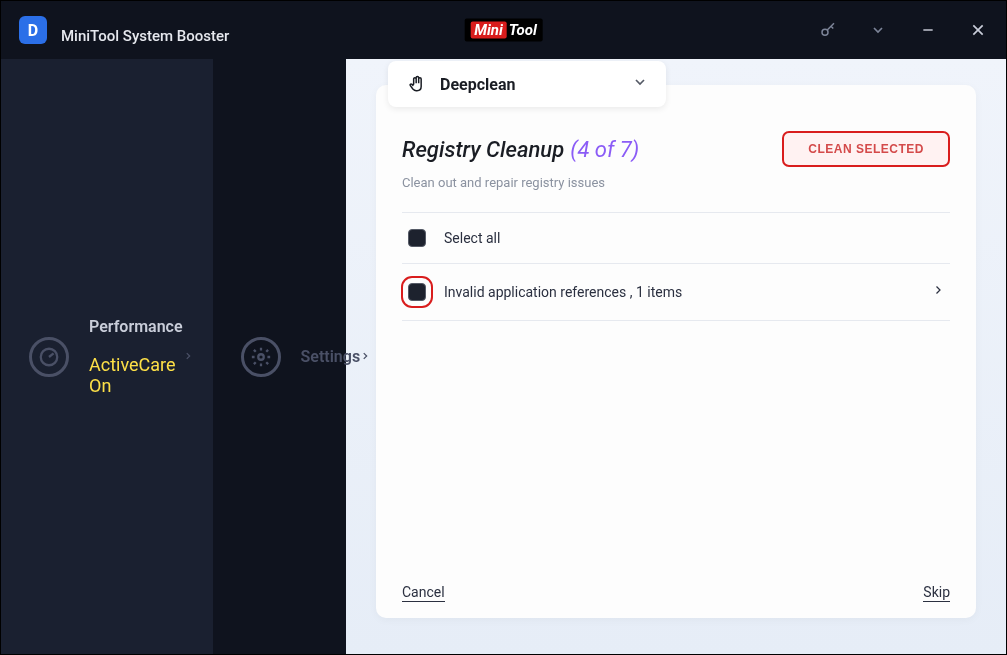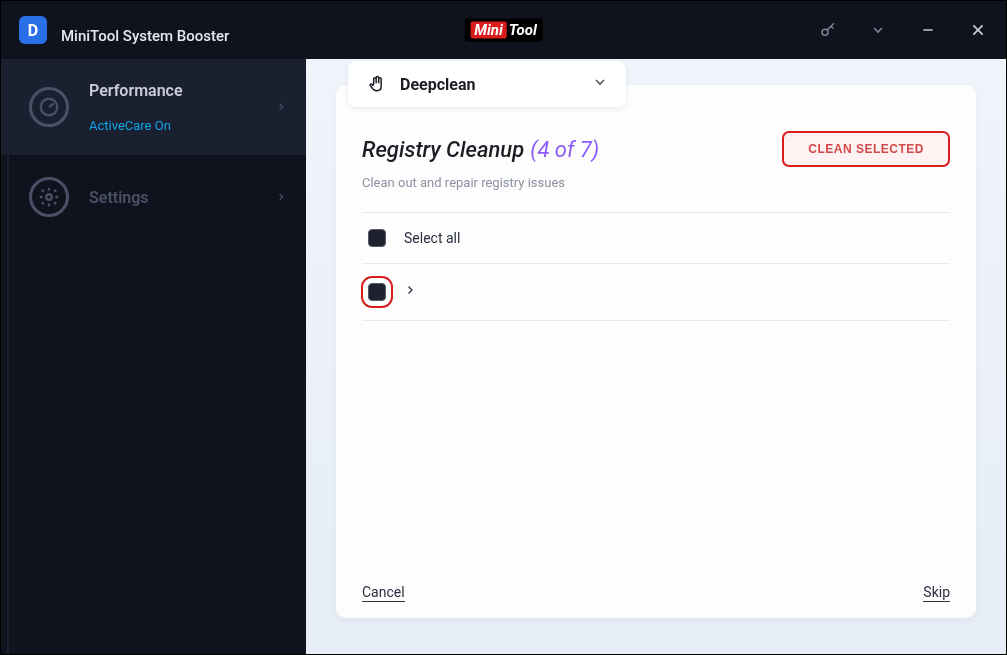--- a/index.html
+++ b/index.html
@@ -80,24 +80,24 @@
     gap: 30px;
     color: #7c8498;
   }
   .win-controls .ctrl { cursor: pointer; display:flex; align-items:center; justify-content:center; width:20px; height:20px; }
   .body-row {
     flex: 1;
     display: flex;
     overflow: hidden;
   }
   .sidebar {
-    width: 305px;
+    width: 345px;
     background: #0f131e;
     display: flex;
-    flex-direction: column;
+    flex-direction: row;
     position: relative;
   }
   .nav-item {
     display: flex;
     align-items: center;
     padding: 22px 20px 22px 28px;
     cursor: pointer;
     position: relative;
   }
   .nav-item.active { background: #1a2030; }
@@ -107,21 +107,21 @@
     border: 3px solid #4a5066;
     border-radius: 50%;
     margin-right: 20px;
     display: flex;
     align-items: center;
     justify-content: center;
   }
   .nav-texts { flex: 1; }
   .nav-label { color: #c9cdd9; font-size: 16px; font-weight: 600; }
   .nav-item:not(.active) .nav-label { color: #4a5066; }
-  .nav-sub { color: #0ea5e9; font-size: 13px; margin-top: 18px; }
+  .nav-sub { color: #fde047; font-size: 18px; margin-top: 18px; }
   .nav-chevron { color: #4a5066; font-size: 18px; }
   .license {
     margin-top: auto;
     padding: 16px 28px 28px;
     font-size: 14px;
   }
   .license-label { color: #9aa0b3; }
   .license-value { color: #2fbf4e; margin-left: 6px; }
   .main {
     flex: 1;
@@ -328,20 +328,21 @@
 
         <div class="row">
           <div class="checkbox"></div>
           <div class="select-all-label">Select all</div>
         </div>
 
         <div class="divider"></div>
 
         <div class="row">
           <div class="checkbox highlighted"></div>
+          <div class="row-label">Invalid application references ,  1 items</div>
           <div class="row-chevron">
             <svg width="12" height="18" viewBox="0 0 24 24" fill="none" stroke="#2b3040" stroke-width="2.5">
                 <path d="M9 5l7 7-7 7"></path>
               </svg>
           </div>
         </div>
 
         <div class="divider"></div>
 
         <div class="footer-row">

